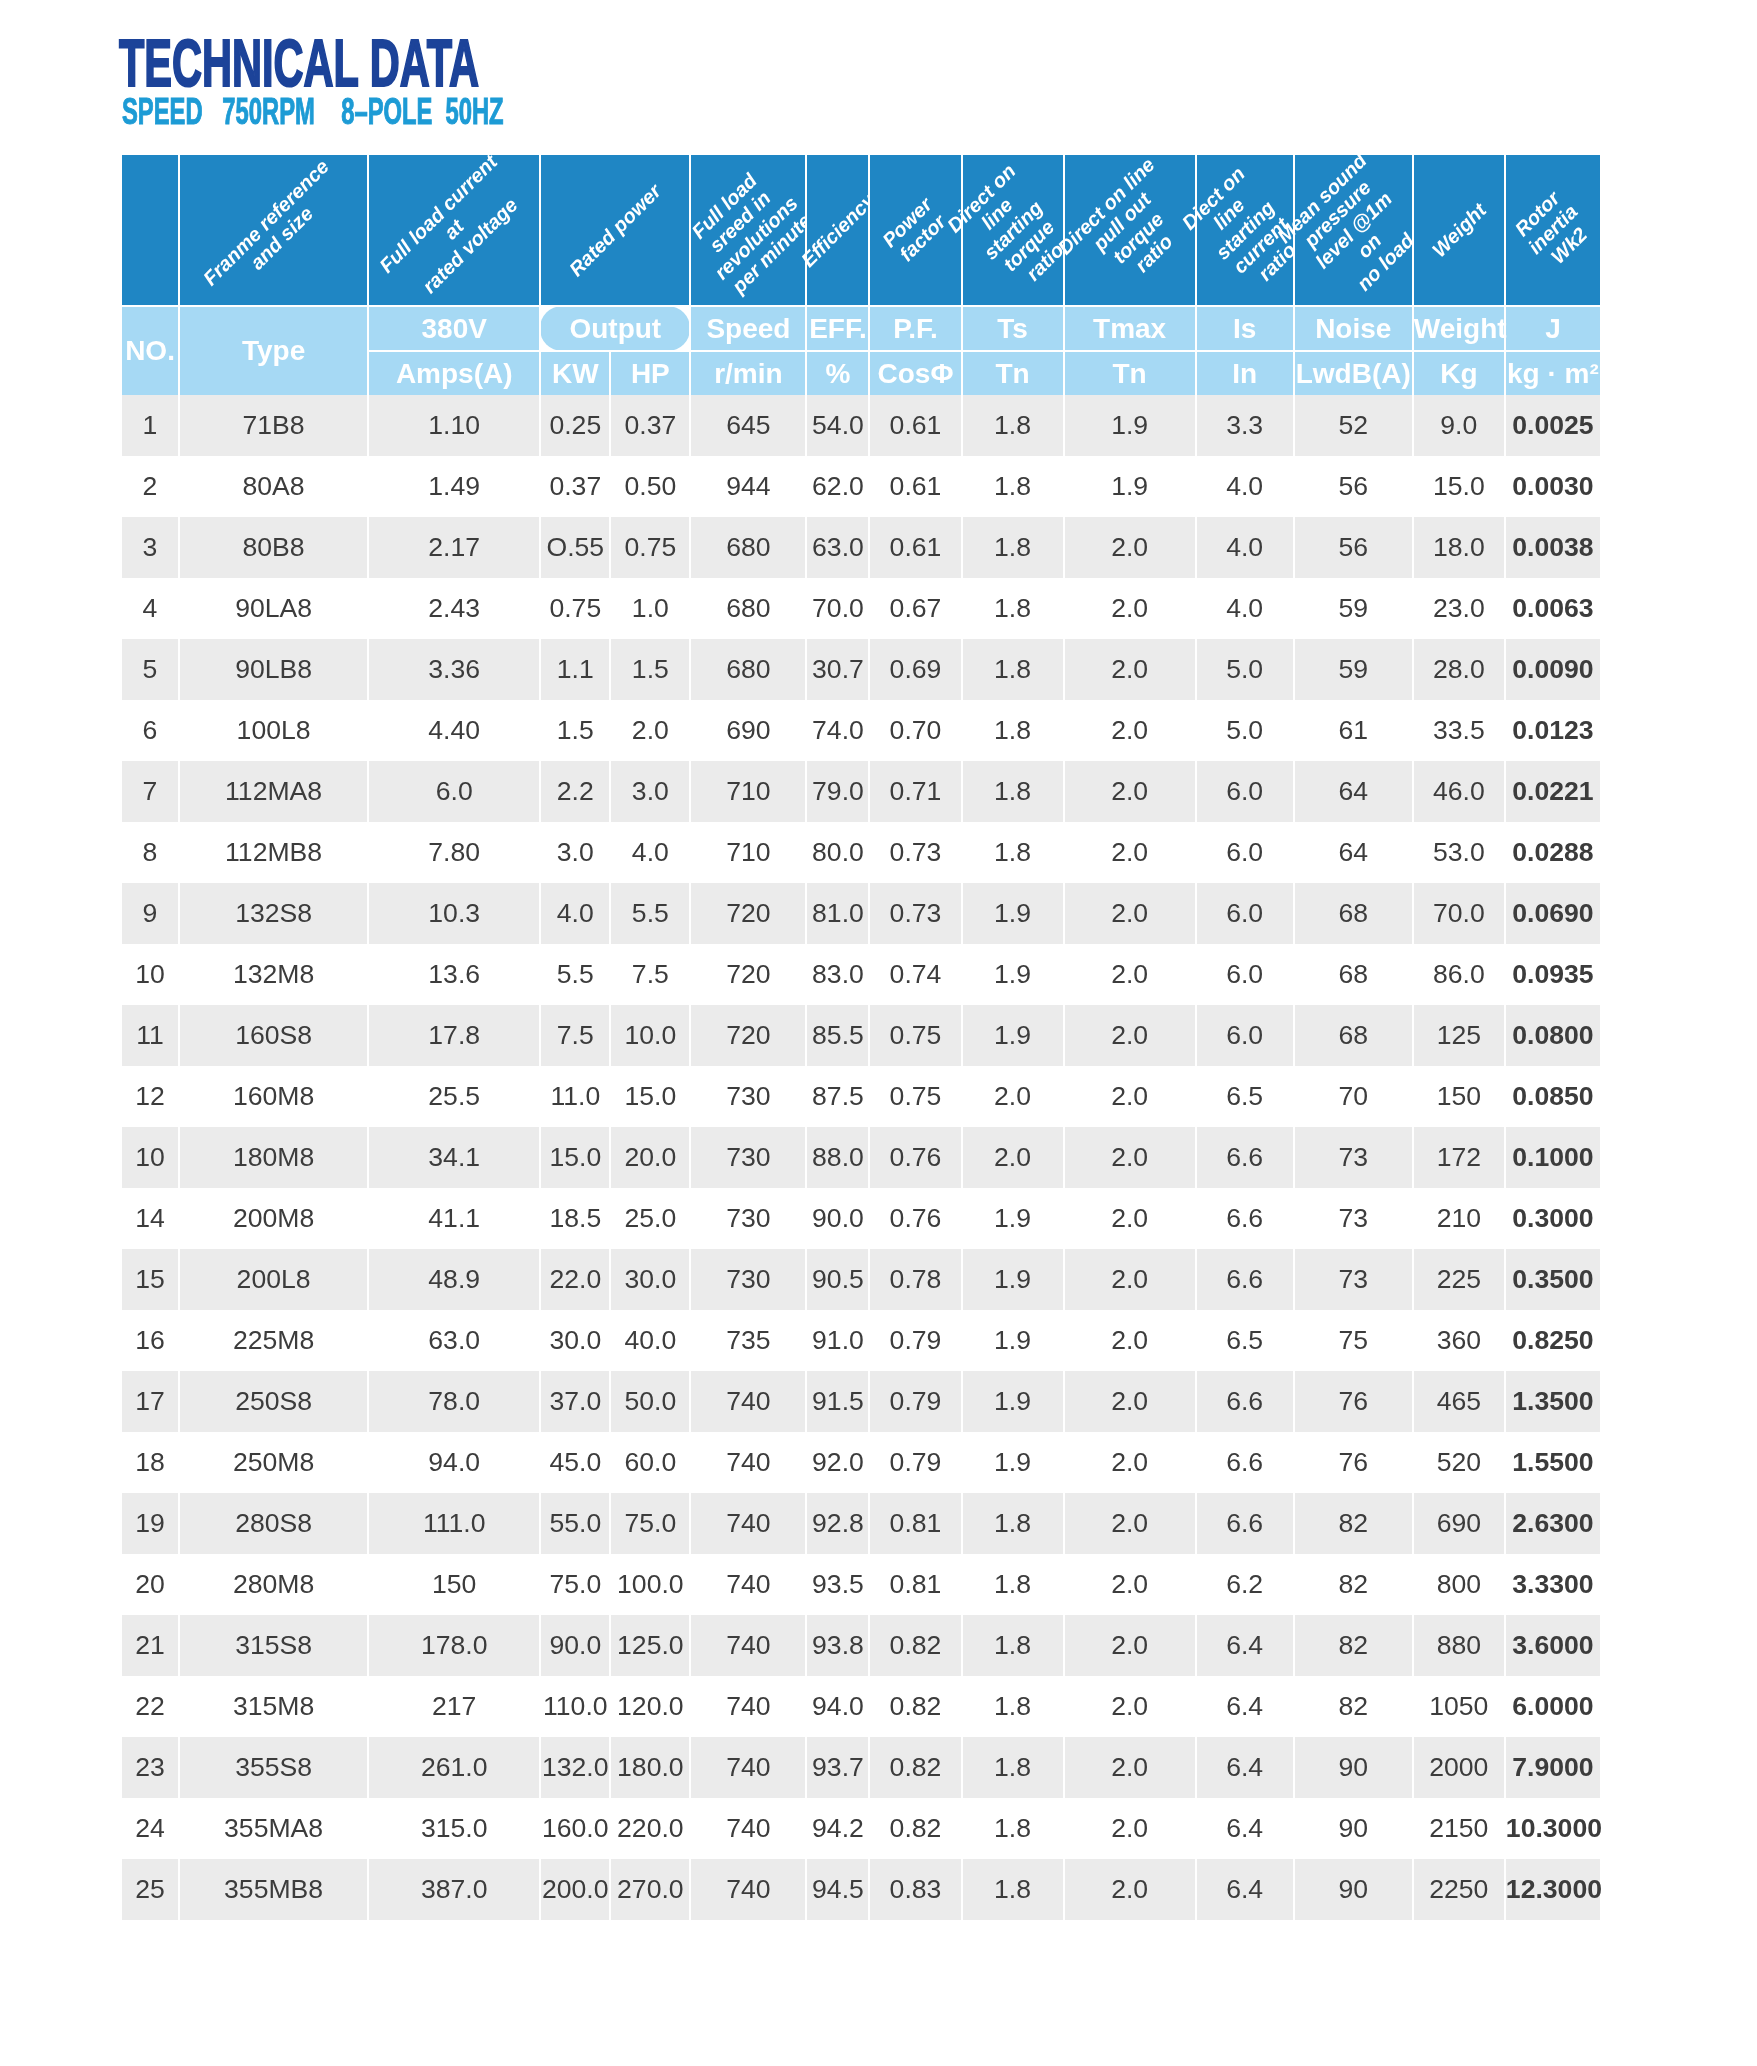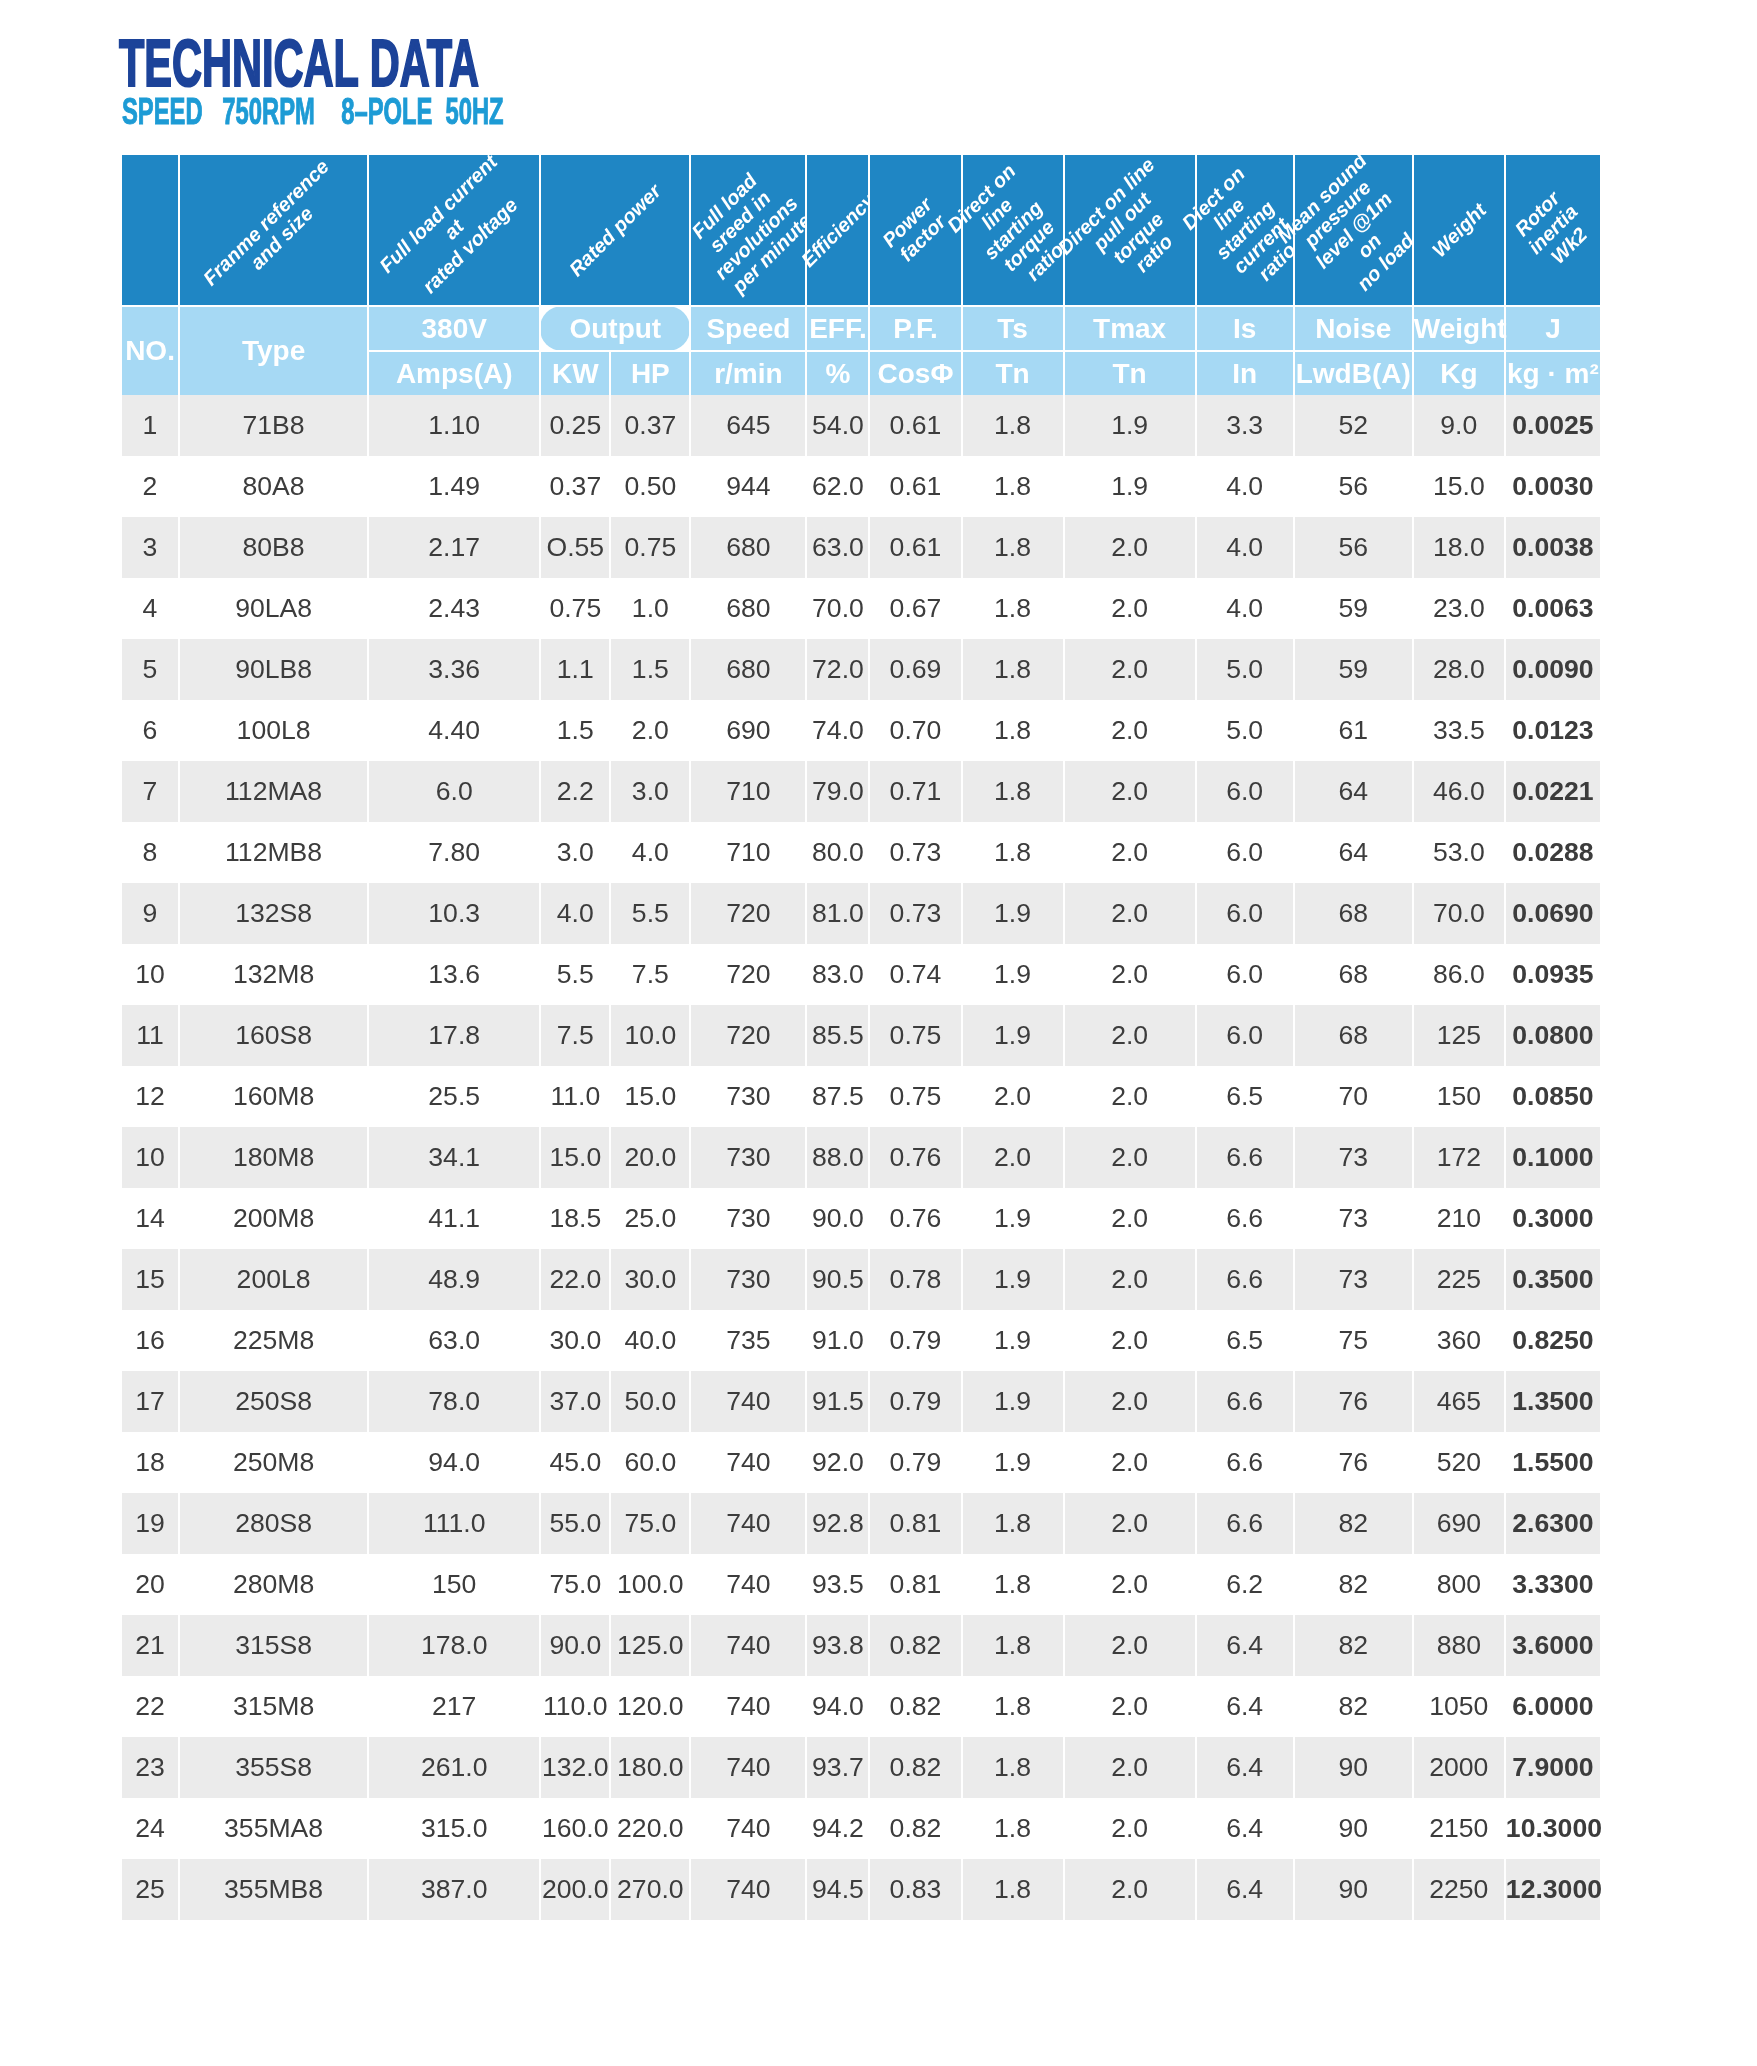--- a/index.html
+++ b/index.html
@@ -288,21 +288,21 @@
           <td>23.0</td>
           <td>0.0063</td>
         </tr>
         <tr>
           <td>5</td>
           <td>90LB8</td>
           <td>3.36</td>
           <td>1.1</td>
           <td>1.5</td>
           <td>680</td>
-          <td>72.0</td>
+          <td>30.7</td>
           <td>0.69</td>
           <td>1.8</td>
           <td>2.0</td>
           <td>5.0</td>
           <td>59</td>
           <td>28.0</td>
           <td>0.0090</td>
         </tr>
         <tr>
           <td>6</td>

